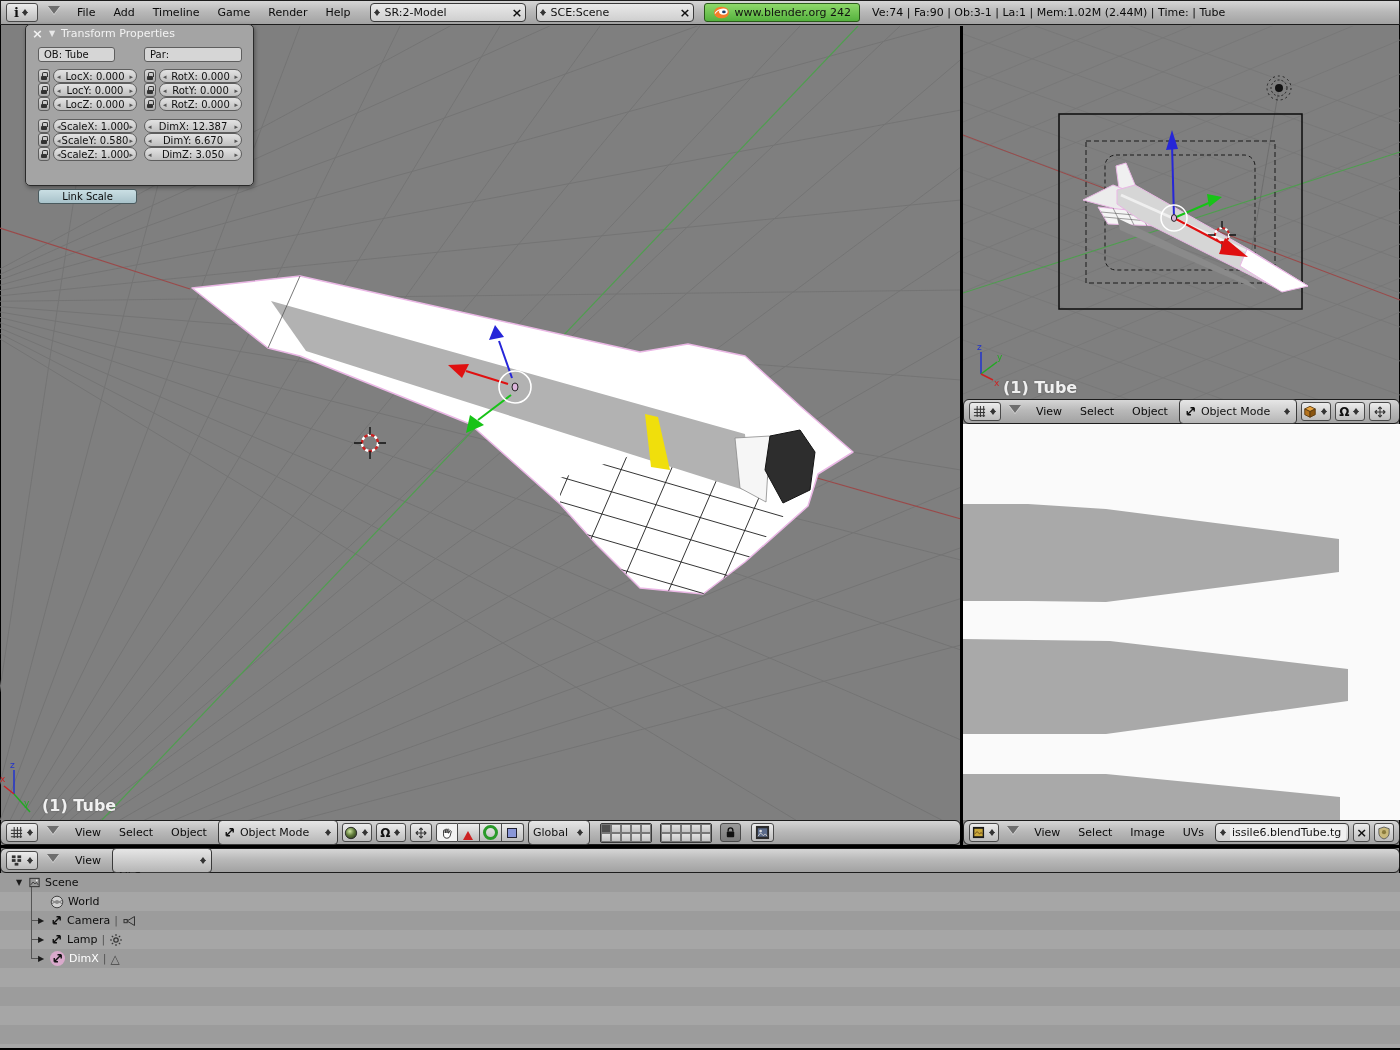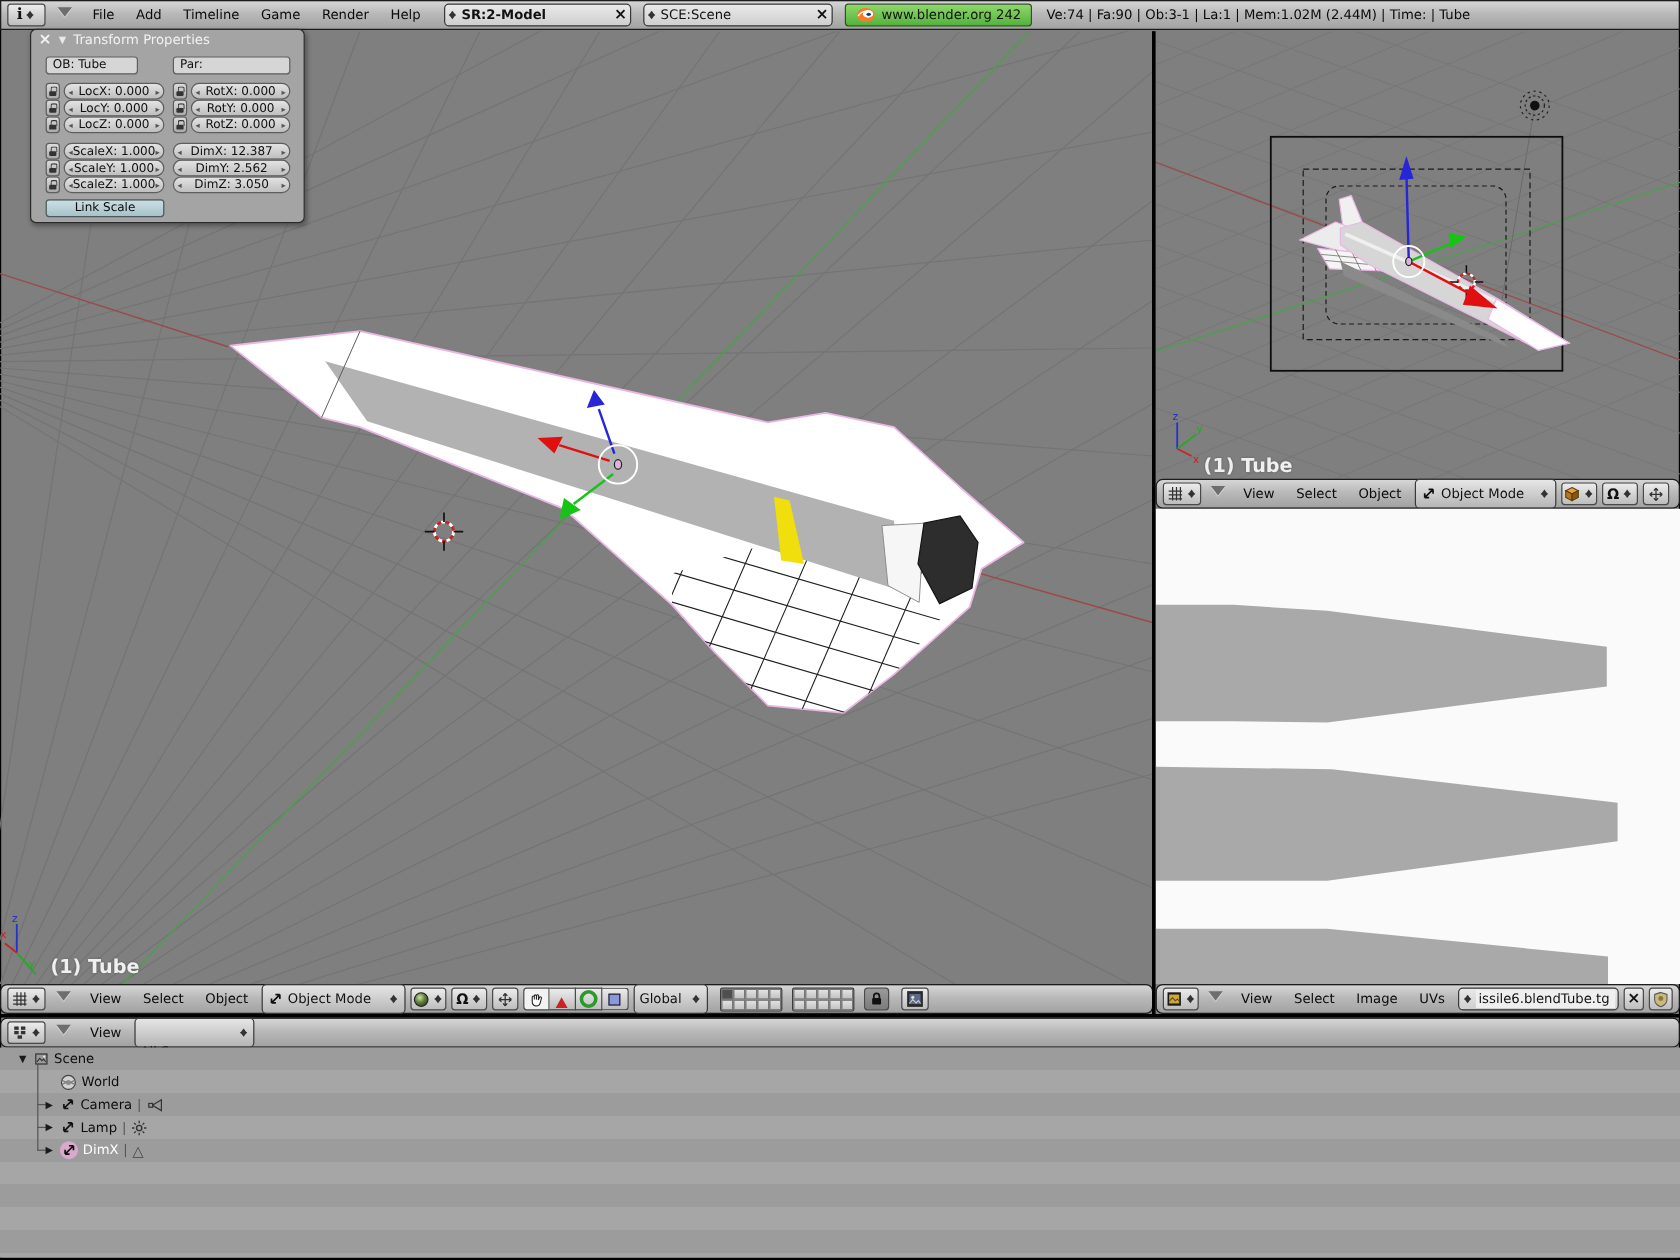--- a/index.html
+++ b/index.html
@@ -31,21 +31,21 @@
             border:1px solid #5e5e5e;border-radius:7px;font-size:10px;display:flex;align-items:center;justify-content:center;color:#101010;}
   .numfield .arr{font-size:7px;color:#555;position:absolute;top:2.5px;}
   .numfield .arr.l{left:3px;} .numfield .arr.r{right:3px;}
   .txtfield{position:absolute;box-sizing:border-box;height:15px;background:#d6d6d6;border:1px solid #5e5e5e;border-radius:3px;
             font-size:10px;display:flex;align-items:center;padding:0 5px;color:#101010;}
   .lockbtn{position:absolute;width:12px;height:14px;background:linear-gradient(180deg,#dcdcdc,#aaa);
            border:1px solid #5e5e5e;border-radius:3px;box-sizing:border-box;}
   .lockbtn::before{content:"";position:absolute;left:3px;top:2px;width:4px;height:4px;border:1px solid #333;border-bottom:none;border-radius:2px 2px 0 0;}
   .lockbtn::after{content:"";position:absolute;left:2px;top:6px;width:6px;height:4px;background:#333;border-radius:1px;}
   .linkscale{position:absolute;box-sizing:border-box;height:15px;background:linear-gradient(180deg,#cadfe4,#a8c2ca);
-             border:1px solid #4a5a5e;border-radius:3px;font-size:10px;display:flex;align-items:center;justify-content:center;color:#0a0a0a;}
+             border:1px solid #4a5a5e;border-radius:3px;font-size:10px;display:flex;align-items:center;justify-content:center;color:#0a0a0a;margin-top:23px;}
   
   .layers{display:grid;grid-template-columns:repeat(5,10px);grid-template-rows:repeat(2,9px);border:1px solid #3a3a3a;border-radius:2px;overflow:hidden;}
   .layers span{box-sizing:border-box;border:1px solid #777;background:linear-gradient(180deg,#e2e2e2,#c2c2c2);}
   .layers span.on{background:#4f4f4f;}
   
   .man-tri{width:0;height:0;border:5px solid transparent;border-bottom:9px solid #c22;}
   .man-circ{width:9px;height:9px;border:3px solid #2a9a2a;border-radius:50%;}
   .man-sq{width:8px;height:8px;background:#8a97d8;border:1px solid #223;}
   
   #outliner-content{position:absolute;left:0;top:873px;width:1400px;height:175px;
@@ -78,21 +78,21 @@
     <span class="menu-label">Add</span>
     <span class="menu-label">Timeline</span>
     <span class="menu-label">Game</span>
     <span class="menu-label">Render</span>
     <span class="menu-label">Help</span>
     <span class="field" style="width:156px;margin-left:8px;">
       <span class="stepper">
           <i class="up"></i>
           <i class="dn"></i>
         </span>
-      <span style="flex:1;font-weight:bold;">SR:2-Model</span>
+      <span style="flex:1;">SR:2-Model</span>
       <span class="xglyph">×</span>
     </span>
     <span class="field" style="width:158px;margin-left:6px;">
       <span class="stepper">
           <i class="up"></i>
           <i class="dn"></i>
         </span>
       <span style="flex:1;">SCE:Scene</span>
       <span class="xglyph">×</span>
     </span>
@@ -257,38 +257,38 @@
 
     <span class="lockbtn" style="left:12px;top:94px;"></span>
     <span class="numfield" style="left:27px;top:94px;width:84px;">
         <span class="arr l">◂</span>
         <span>ScaleX: 1.000</span>
         <span class="arr r">▸</span>
       </span>
     <span class="lockbtn" style="left:12px;top:108px;"></span>
     <span class="numfield" style="left:27px;top:108px;width:84px;">
         <span class="arr l">◂</span>
-        <span>ScaleY: 1.000</span>
+        <span>ScaleY: 0.580</span>
         <span class="arr r">▸</span>
       </span>
     <span class="lockbtn" style="left:12px;top:122px;"></span>
     <span class="numfield" style="left:27px;top:122px;width:84px;">
         <span class="arr l">◂</span>
         <span>ScaleZ: 1.000</span>
         <span class="arr r">▸</span>
       </span>
 
     <span class="numfield" style="left:118px;top:94px;width:98px;">
         <span class="arr l">◂</span>
         <span>DimX: 12.387</span>
         <span class="arr r">▸</span>
       </span>
     <span class="numfield" style="left:118px;top:108px;width:98px;">
         <span class="arr l">◂</span>
-        <span>DimY: 2.562</span>
+        <span>DimY: 6.670</span>
         <span class="arr r">▸</span>
       </span>
     <span class="numfield" style="left:118px;top:122px;width:98px;">
         <span class="arr l">◂</span>
         <span>DimZ: 3.050</span>
         <span class="arr r">▸</span>
       </span>
 
     <span class="linkscale" style="left:12px;top:141px;width:99px;">Link Scale</span>
   </div>

